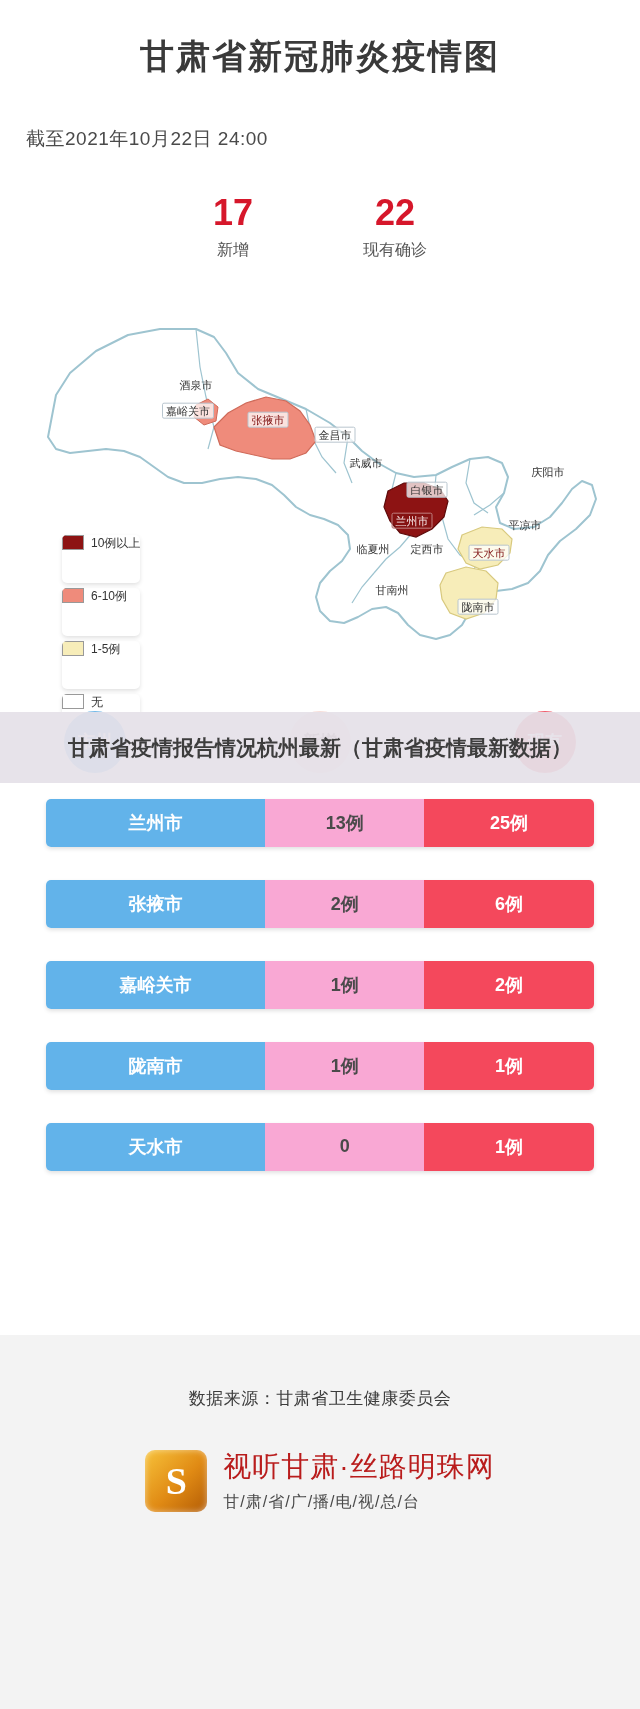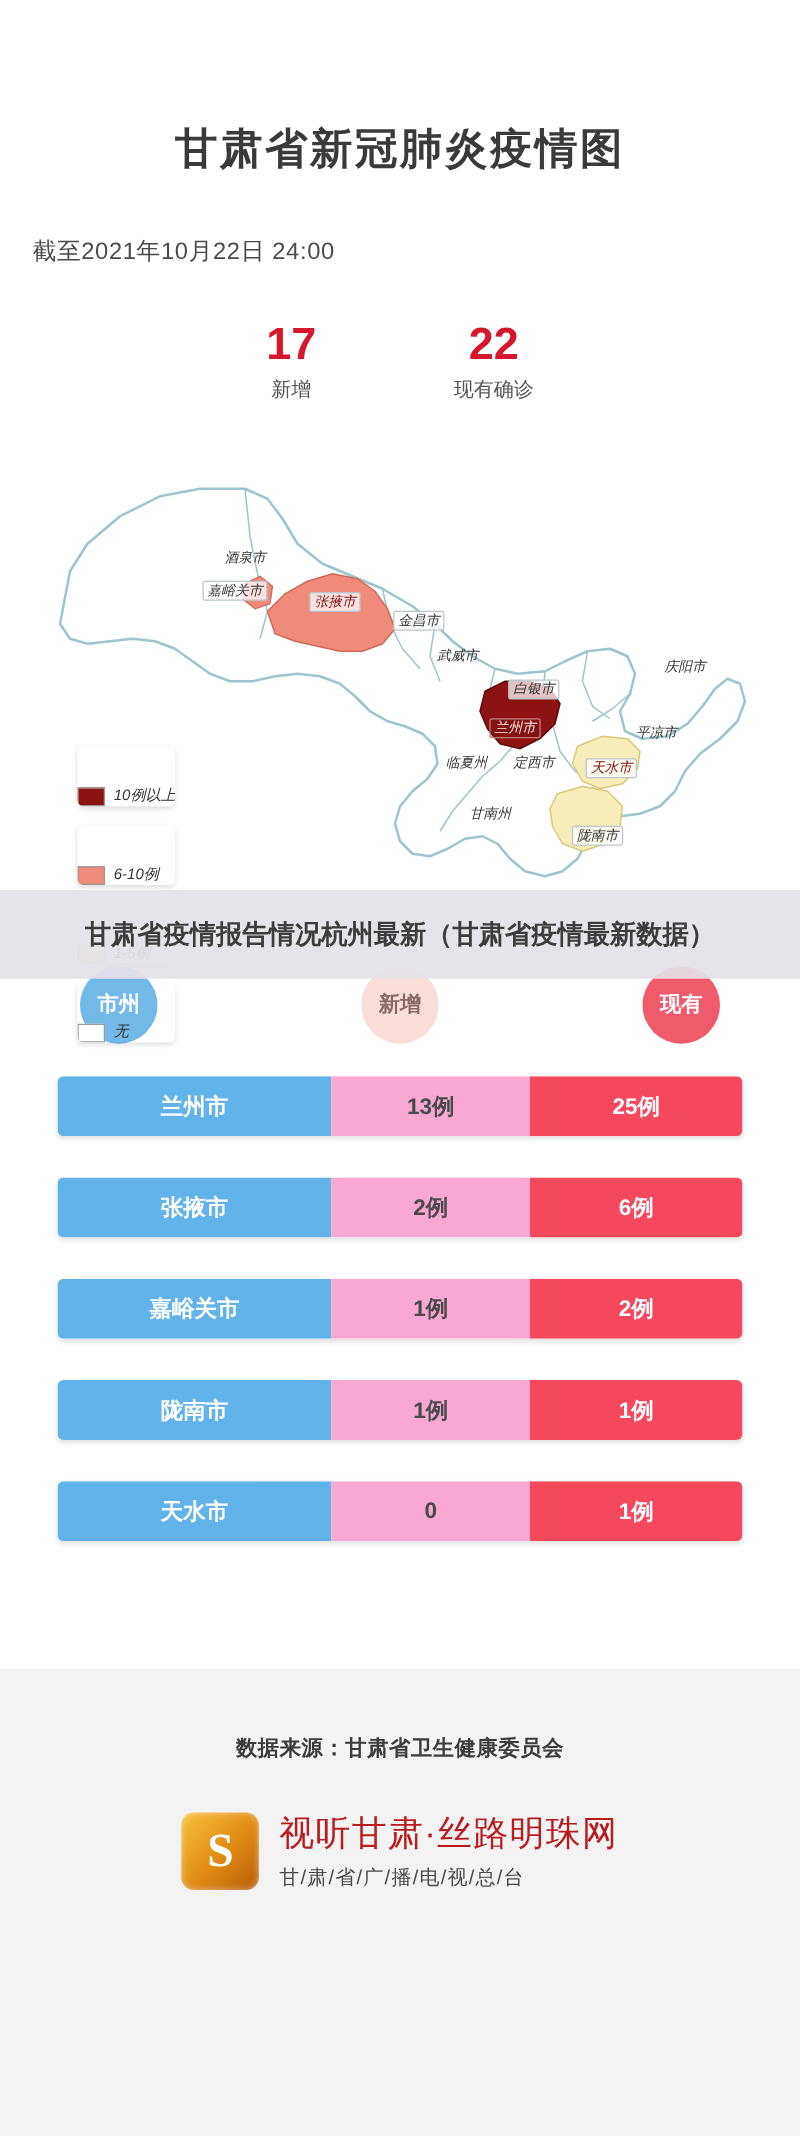--- a/index.html
+++ b/index.html
@@ -22,21 +22,21 @@
     background: #ffffff;
   }
 
   
   .title {
     text-align: center;
     font-size: 34px;
     font-weight: bold;
     letter-spacing: 2px;
     color: #3a3a3a;
-    padding-top: 96px;
+    padding-top: 34px;
   }
   .asof {
     margin-top: 46px;
     padding-left: 26px;
     font-size: 19px;
     color: #4a4a4a;
     letter-spacing: 0.5px;
   }
 
   
@@ -60,21 +60,20 @@
     color: #555;
     margin-top: 8px;
   }
 
   
   .map-wrap {
     position: relative;
     width: 640px;
     height: 400px;
     margin-top: 16px;
-    font-style: italic;
   }
   .map-wrap svg {
     position: absolute;
     left: 0;
     top: 0;
   }
   .citylabel {
     position: absolute;
     font-size: 11px;
     color: #333;
@@ -96,22 +95,22 @@
   
   .legend {
     position: absolute;
     left: 62px;
     top: 258px;
     font-size: 12px;
     color: #333;
   }
   .legend .row {
     display: flex;
-    align-items: flex-end;
-    margin-bottom: 15px;
+    align-items: flex-start;
+    margin-bottom: 5px;
   }
   .legend .sw {
     width: 20px;
     height: 13px;
     border: 1px solid #999;
     margin-right: 7px;
     display: inline-block;
   }
 
   
@@ -200,21 +199,21 @@
     left: 0;
     top: 1335px;
     width: 640px;
     height: 374px;
     background: #f3f3f3;
   }
   .source {
     text-align: center;
     padding-top: 52px;
     font-size: 17px;
-    font-weight: bold;
+    font-weight: normal;
     color: #3c3c3c;
     letter-spacing: 0.5px;
   }
   .brand {
     display: flex;
     align-items: center;
     justify-content: center;
     margin-top: 38px;
     gap: 16px;
   }

